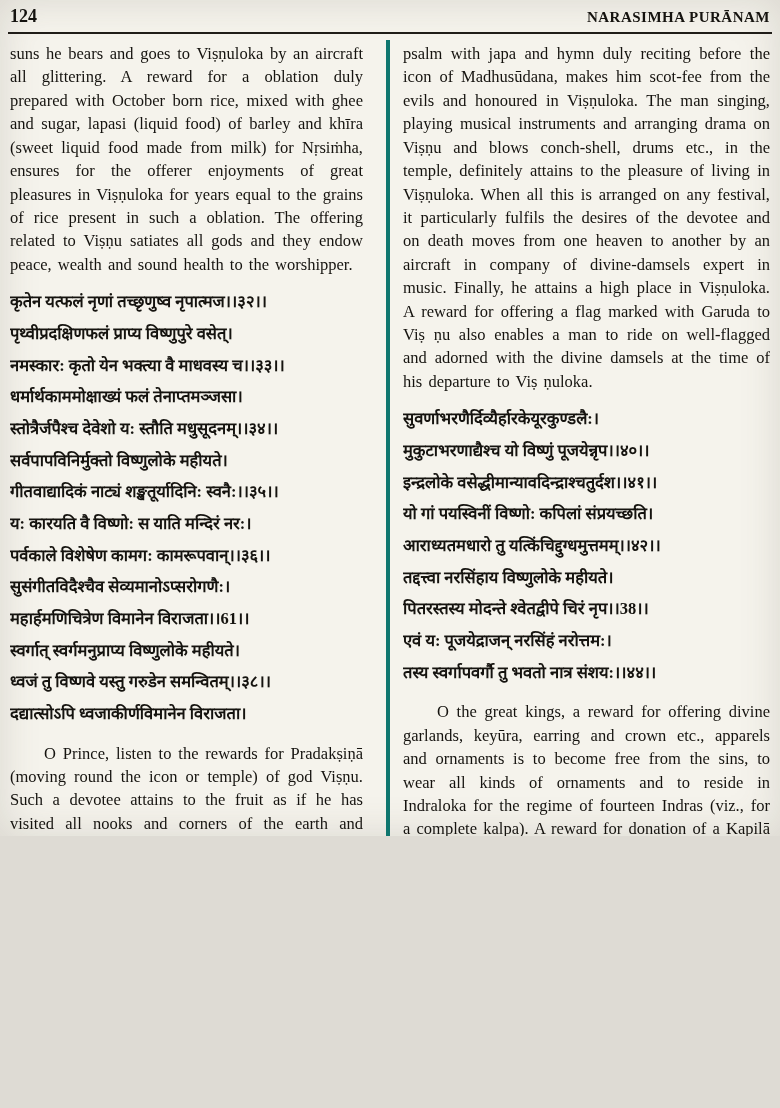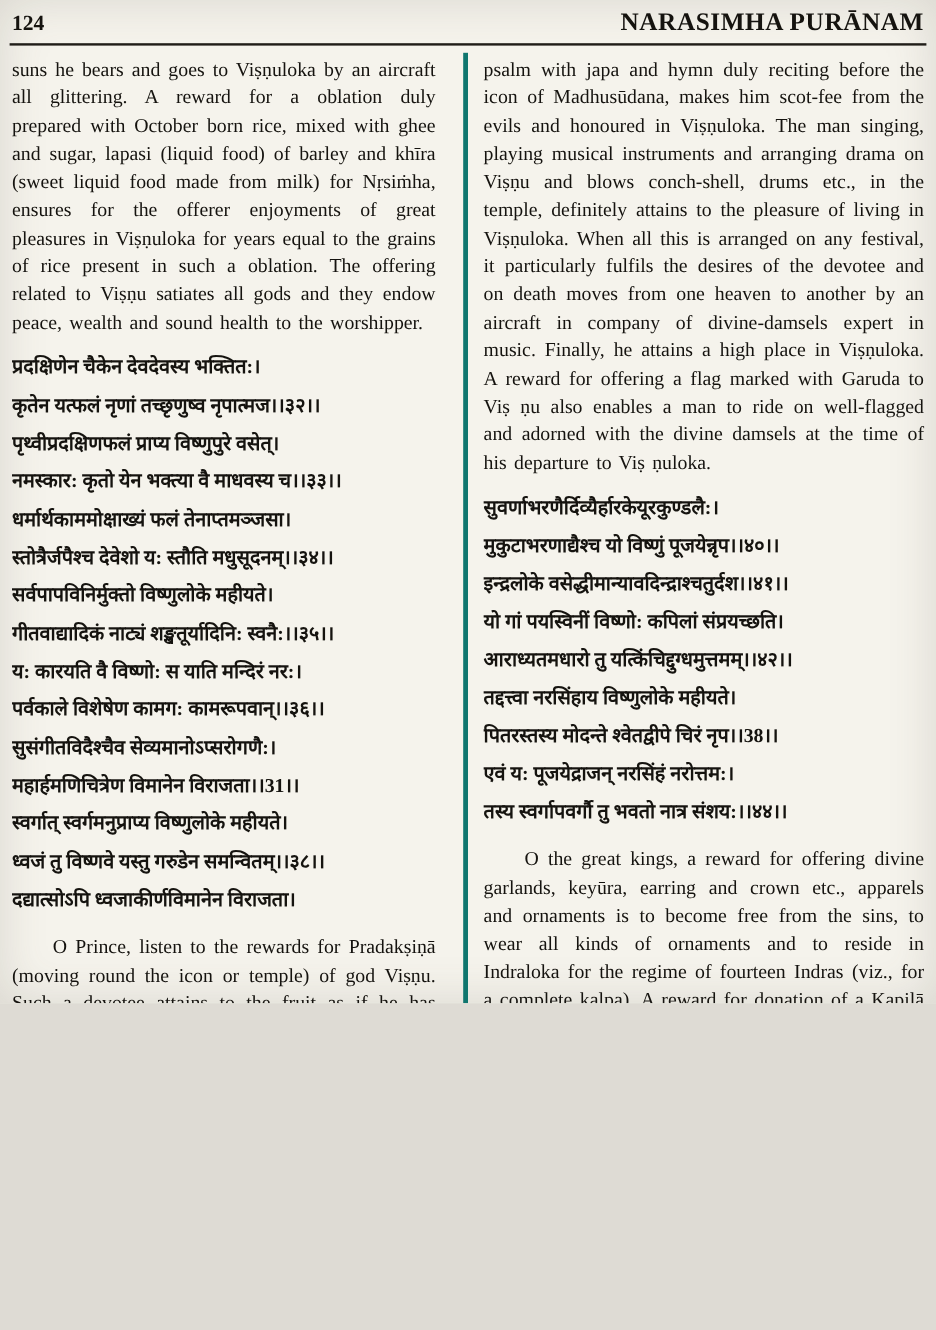--- a/index.html
+++ b/index.html
@@ -25,21 +25,21 @@
     justify-content: space-between;
     align-items: baseline;
     padding: 2px 2px 5px 2px;
   }
   .page-number {
     font-weight: bold;
     font-size: 18px;
   }
   .book-title {
     font-weight: bold;
-    font-size: 21px;
+    font-size: 15px;
     letter-spacing: 0.5px;
   }
   .header-rule {
     height: 0;
     border-top: 2px solid #201d18;
     margin: 0 0 6px 0;
   }
   .columns {
     flex: 1;
     display: flex;
@@ -87,32 +87,31 @@
     <span class="book-title">NARASIMHA PURĀNAM</span>
   </div>
 
   <div class="header-rule"></div>
 
   <div class="columns">
 
     <div class="col col-left">
       <p class="body-text">suns he bears and goes to Viṣṇuloka by an aircraft all glittering. A reward for a oblation duly prepared with October born rice, mixed with ghee and sugar, lapasi (liquid food) of barley and khīra (sweet liquid food made from milk) for Nṛsiṁha, ensures for the offerer enjoyments of great pleasures in Viṣṇuloka for years equal to the grains of rice present in such a oblation. The offering related to Viṣṇu satiates all gods and they endow peace, wealth and sound health to the worshipper.</p>
       <div class="verse-block">
-          <div class="verse-line">प्रदक्षिणेन चैकेन देवदेवस्य भक्तित:।</div>
           <div class="verse-line">कृतेन यत्फलं नृणां तच्छृणुष्व नृपात्मज।।३२।।</div>
           <div class="verse-line">पृथ्वीप्रदक्षिणफलं प्राप्य विष्णुपुरे वसेत्।</div>
           <div class="verse-line">नमस्कार: कृतो येन भक्त्या वै माधवस्य च।।३३।।</div>
           <div class="verse-line">धर्मार्थकाममोक्षाख्यं फलं तेनाप्तमञ्जसा।</div>
           <div class="verse-line">स्तोत्रैर्जपैश्च देवेशो य: स्तौति मधुसूदनम्।।३४।।</div>
           <div class="verse-line">सर्वपापविनिर्मुक्तो विष्णुलोके महीयते।</div>
           <div class="verse-line">गीतवाद्यादिकं नाट्यं शङ्खतूर्यादिनि: स्वनै:।।३५।।</div>
           <div class="verse-line">य: कारयति वै विष्णो: स याति मन्दिरं नर:।</div>
           <div class="verse-line">पर्वकाले विशेषेण कामग: कामरूपवान्।।३६।।</div>
           <div class="verse-line">सुसंगीतविदैश्चैव सेव्यमानोऽप्सरोगणै:।</div>
-          <div class="verse-line">महार्हमणिचित्रेण विमानेन विराजता।।31।।</div>
+          <div class="verse-line">महार्हमणिचित्रेण विमानेन विराजता।।61।।</div>
           <div class="verse-line">स्वर्गात् स्वर्गमनुप्राप्य विष्णुलोके महीयते।</div>
           <div class="verse-line">ध्वजं तु विष्णवे यस्तु गरुडेन समन्वितम्।।३८।।</div>
           <div class="verse-line">दद्यात्सोऽपि ध्वजाकीर्णविमानेन विराजता।</div>
         </div>
       <p class="body-text indent">O Prince, listen to the rewards for Pradakṣiṇā (moving round the icon or temple) of god Viṣṇu. Such a devotee attains to the fruit as if he has visited all nooks and corners of the earth and resides in Vaikuṇṭha Dhāma. Namaskāra (salute) ever even ensures the fruit of Dharma, Artha, Kāma and Mokṣa. One who offers</p>
     </div>
 
     <div class="col col-right">
       <p class="body-text">psalm with japa and hymn duly reciting before the icon of Madhusūdana, makes him scot-fee from the evils and honoured in Viṣṇuloka. The man singing, playing musical instruments and arranging drama on Viṣṇu and blows conch-shell, drums etc., in the temple, definitely attains to the pleasure of living in Viṣṇuloka. When all this is arranged on any festival, it particularly fulfils the desires of the devotee and on death moves from one heaven to another by an aircraft in company of divine-damsels expert in music. Finally, he attains a high place in Viṣṇuloka. A reward for offering a flag marked with Garuda to Viṣ ṇu also enables a man to ride on well-flagged and adorned with the divine damsels at the time of his departure to Viṣ ṇuloka.</p>
       <div class="verse-block">

